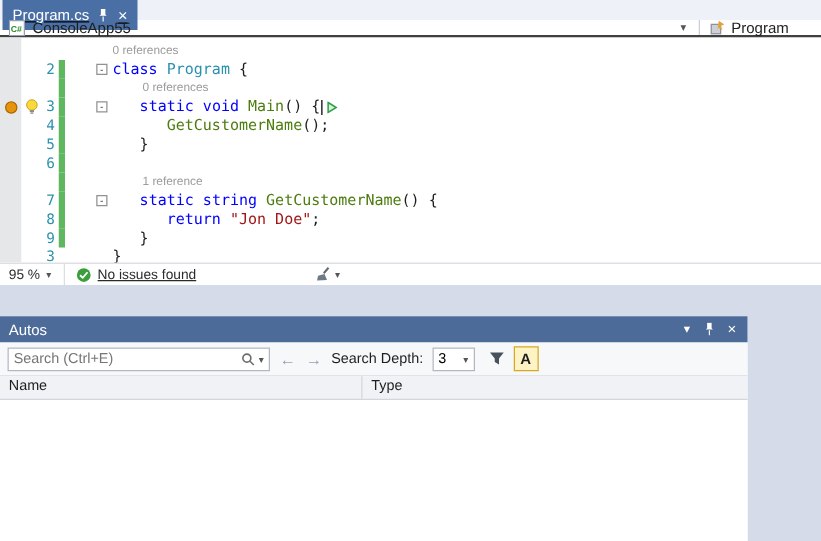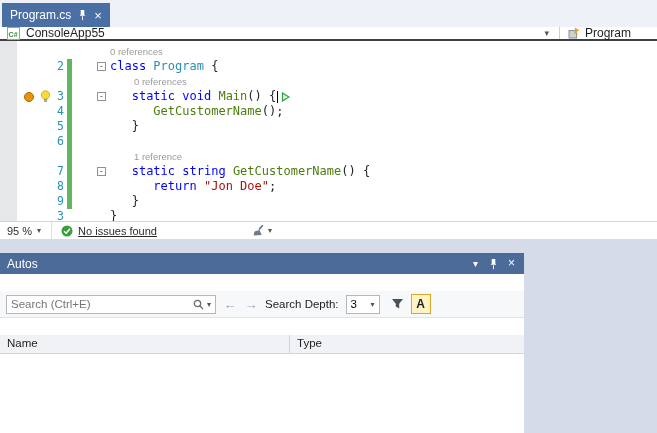--- a/index.html
+++ b/index.html
@@ -1,34 +1,34 @@
 <!DOCTYPE html>
 <html><head>
 <meta charset="utf-8">
 <style>
   * { box-sizing: border-box; margin: 0; padding: 0; }
   body { font-family: "Liberation Sans", sans-serif; background:#d6dbe9; }
   .window { width:657px; height:433px; position:relative; background:#d6dbe9; overflow:hidden; }
 
   
-  .tabstrip { height:27px; background:#eef1f7; display:flex; align-items:flex-end; padding-left:2px; }
+  .tabstrip { height:16px; background:#eef1f7; display:flex; align-items:flex-start; padding-left:2px;text-decoration:underline; }
   .tab { height:24px; background:#4a6fa5; color:#fff; display:flex; align-items:center; gap:7px; padding:0 8px; font-size:12px; }
   .tab .tclose { font-size:13px; line-height:1; cursor:default; }
 
   
   .navbar { height:14px; background:#fff; border-bottom:2px solid #404040; display:flex; align-items:stretch;text-align:center; }
   .nav-main { flex:1; display:flex; align-items:center; gap:6px; padding:0 7px; font-size:12px; color:#1e1e1e; }
   .nav-caret { margin-left:auto; font-size:9px; color:#555; padding-right:3px; }
   .nav-sep { width:1px; background:#cccedb; }
   .nav-scope { width:97px; display:flex; align-items:center; gap:5px; padding:0 8px; font-size:12px; color:#1e1e1e; }
 
   
   .editor { height:180px; background:#fff; position:relative; font-family:"DejaVu Sans Mono", monospace; font-size:12px; overflow:hidden; }
   .editor::before { content:""; position:absolute; left:0; top:0; bottom:0; width:17px; background:#e6e7e8; }
-  .rows { position:relative; padding-top:3px;margin-left:20px; }
+  .rows { position:relative; padding-top:3px; }
   .row { display:flex; height:15px; line-height:15px; }
   .m-bp { width:17px; flex:none; display:flex; align-items:center; justify-content:center; }
   .bp-dot { width:10px; height:10px; border-radius:50%; background:#e8930c; border:1px solid #a96a00; }
   .m-bulb { width:14px; flex:none; display:flex; align-items:center; justify-content:flex-end; }
   .m-num { width:13px; flex:none; text-align:right; color:#2b91af; font-size:11.5px; }
   .m-green { width:5px; flex:none; margin-left:3px; }
   .m-green.on { background:#5fb85f; }
   .m-out { width:38px; flex:none; display:flex; align-items:center; justify-content:flex-end; padding-right:4px; }
   .out-box { width:9px; height:9px; border:1px solid #919191; background:#fff; font-size:8px; line-height:7px; text-align:center; color:#3c3c3c; }
   .m-code { white-space:pre; color:#1e1e1e; }
@@ -39,21 +39,21 @@
 
   
   .estatus { height:18px; background:#ffffff; border-top:1px solid #d3d3da; display:flex; align-items:center; font-size:11px; color:#2b2b2b; }
   .zoom { display:flex; align-items:center; gap:5px; padding:0 10px 0 7px; height:100%; border-right:1px solid #dddde2; }
   .smallcaret { font-size:8px; color:#555; }
   .issues { display:flex; align-items:center; gap:5px; padding:0 9px;text-decoration:underline; }
   .cleanup { margin-left:86px; display:flex; align-items:center; gap:3px; }
 
   
   .bottom { position:absolute; left:0; right:0; top:247px; bottom:0; background:#d6dbe9; display:flex; gap:6px; padding-top:6px; }
-  .autos { width:524px; display:flex; flex-direction:column; background:#fff;gap:17px; }
+  .autos { width:598px; display:flex; flex-direction:column; background:#fff; }
   .ptitle { height:21px; background:#4d6b99; color:#fff; display:flex; align-items:center; font-size:12px; padding-left:7px; flex:none; }
   .ptools { margin-left:auto; display:flex; align-items:center; gap:3px; padding-right:5px; }
   .ptools span { width:15px; text-align:center; font-size:10px; line-height:15px; }
   .atoolbar { height:27px; background:#f7f8fa; display:flex; align-items:center; padding:0 6px; gap:7px; border-bottom:1px solid #e2e3e9; flex:none; }
   .searchbox { width:210px; height:19px; background:#fff; border:1px solid #b4b7c2; display:flex; align-items:center; padding:0 4px; gap:3px; }
   .searchinput { border:none; outline:none; flex:1; font-size:11.5px; font-family:"Liberation Sans", sans-serif; color:#444; min-width:0; background:transparent; }
   .navarrow { color:#93a3ba; font-size:13px; width:14px; text-align:center; }
   .tb-label { font-size:11.5px; color:#1e1e1e; }
   .depthcombo { width:34px; height:19px; background:#fff; border:1px solid #b4b7c2; display:flex; align-items:center; justify-content:space-between; padding:0 4px; font-size:11.5px; }
   .abtn { width:20px; height:20px; background:#fdf3c4; border:1px solid #d9a82a; display:flex; align-items:center; justify-content:center; font-weight:bold; font-size:12px; color:#1e1e1e; }

